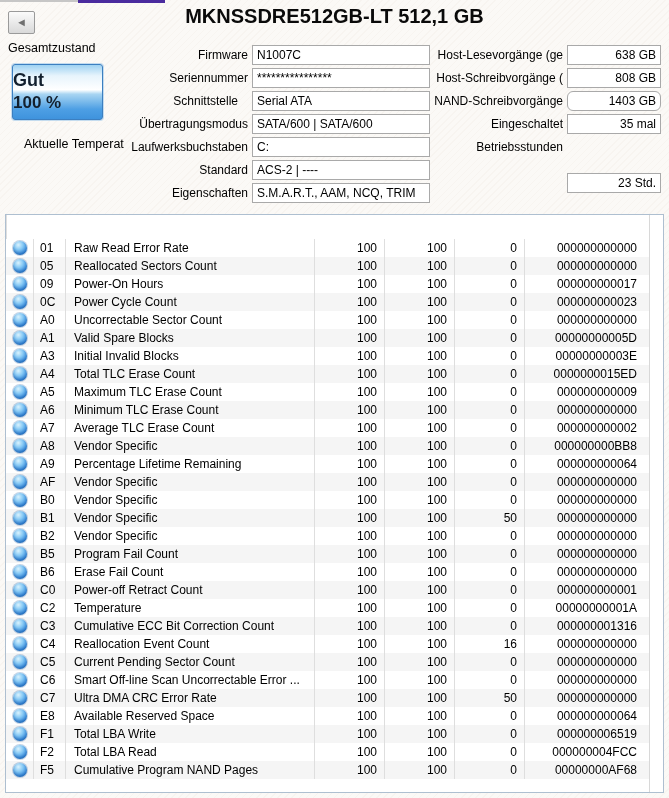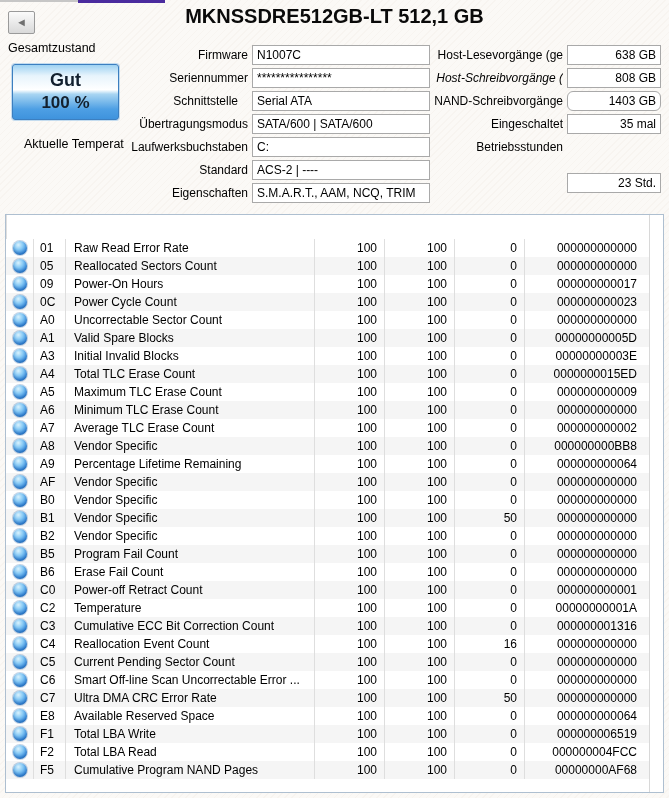--- a/index.html
+++ b/index.html
@@ -12,22 +12,22 @@
   .frag-purple{position:absolute;left:78px;top:0;width:87px;height:3px;}
 
   .back-btn{position:absolute;left:8px;top:11px;width:27px;height:23px;box-sizing:border-box;
     background:linear-gradient(#fbfbfb,#d9d9d9);border:1px solid #9a9a9a;border-radius:2px;
     color:#6f6f6f;font-size:11px;text-align:center;line-height:21px;cursor:default;}
 
   .title{position:absolute;left:0;right:0;top:5px;text-align:center;font-size:20px;font-weight:600;color:#0a0a0a;}
 
   .side-label{position:absolute;font-size:12.5px;color:#000;white-space:nowrap;overflow:hidden;}
 
-  .health-btn{position:absolute;left:12px;top:64px;width:107px;height:56px;box-sizing:border-box;
-    border:1px solid #3c7fc0;border-radius:3px;text-align:center;
+  .health-btn{position:absolute;left:12px;top:64px;width:91px;height:56px;box-sizing:border-box;
+    border:1px solid #3c7fc0;border-radius:3px;
     background:linear-gradient(180deg,#9fd2f2 0%,#e7f4fc 20%,#ffffff 46%,#a8d5f2 54%,#4d9fe4 82%,#3f93dd 100%);
     box-shadow:0 0 0 1px rgba(160,200,235,.6);}
   .health-status{font-size:18px;font-weight:bold;color:#13202e;margin-top:5px;}
   .health-percent{font-size:17px;font-weight:bold;color:#13202e;margin-top:2px;}
 
   .temp-pill{position:absolute;left:11px;top:159px;width:97px;height:42px;box-sizing:border-box;
     border:2px solid #2f86cc;border-radius:21px;text-align:center;line-height:38px;
     font-size:17px;font-weight:bold;color:#13202e;
     background:linear-gradient(180deg,#7fc0ea 0%,#eaf6fd 24%,#ffffff 45%,#8fd2f2 62%,#4fb0ec 100%);
     box-shadow:inset 0 2px 3px rgba(255,255,255,.85), 0 0 0 1px rgba(150,200,235,.5);}
@@ -95,21 +95,21 @@
 
   <div class="flabel" style="left:98px;top:160px;width:150px;">Standard</div>
   <div class="ffield" style="left:252px;top:160px;width:178px;">ACS-2 | ----</div>
 
   <div class="flabel" style="left:98px;top:183px;width:150px;">Eigenschaften</div>
   <div class="ffield" style="left:252px;top:183px;width:178px;">S.M.A.R.T., AAM, NCQ, TRIM</div>
 
   <div class="flabel" style="left:432px;top:45px;width:131px;">Host-Lesevorgänge (ge</div>
   <div class="ffield rt" style="left:567px;top:45px;width:94px;">638 GB</div>
 
-  <div class="flabel" style="left:432px;top:68px;width:131px;font-style:italic;">Host-Schreibvorgänge (</div>
+  <div class="flabel" style="left:432px;top:68px;width:131px;">Host-Schreibvorgänge (</div>
   <div class="ffield rt" style="left:567px;top:68px;width:94px;">808 GB</div>
 
   <div class="flabel" style="left:432px;top:91px;width:131px;">NAND-Schreibvorgänge</div>
   <div class="ffield rt" style="left:567px;top:91px;width:94px;border-radius:6px;">1403 GB</div>
 
   <div class="flabel" style="left:432px;top:114px;width:131px;">Eingeschaltet</div>
   <div class="ffield rt" style="left:567px;top:114px;width:94px;">35 mal</div>
 
   <div class="flabel" style="left:432px;top:137px;width:131px;">Betriebsstunden</div>
   <div class="ffield rt" style="left:567px;top:137px;width:94px;margin-top:36px;">23 Std.</div>

